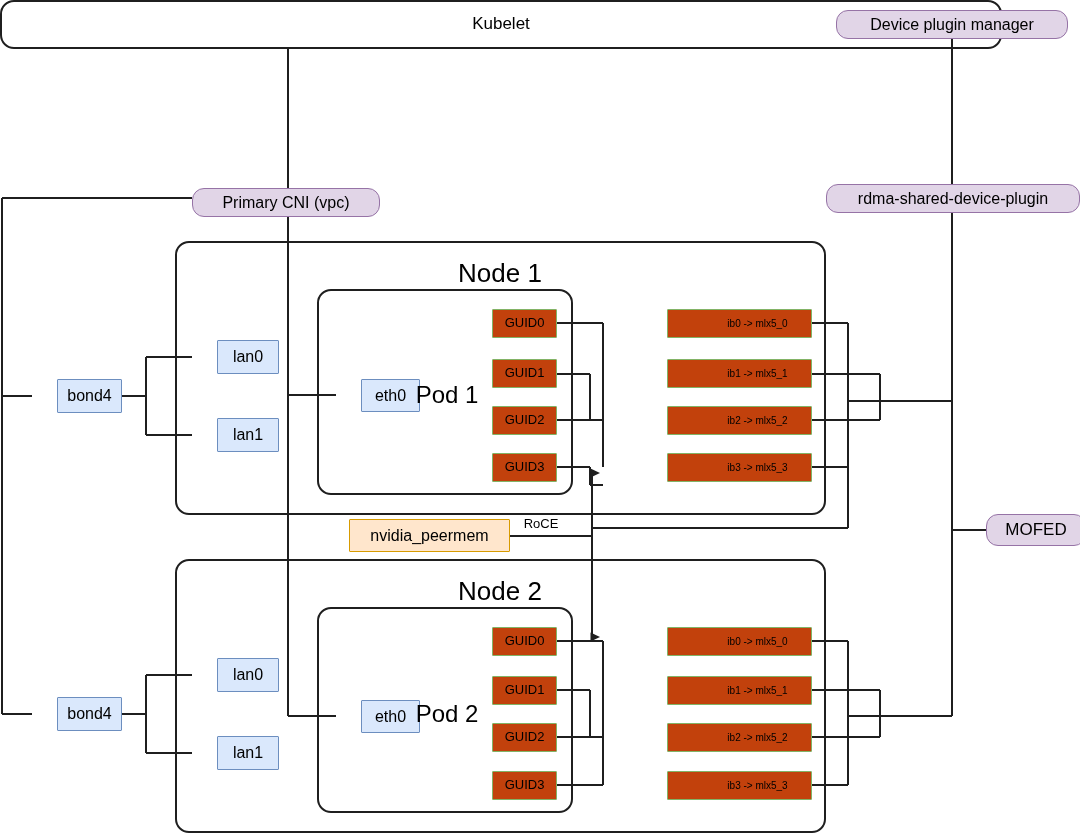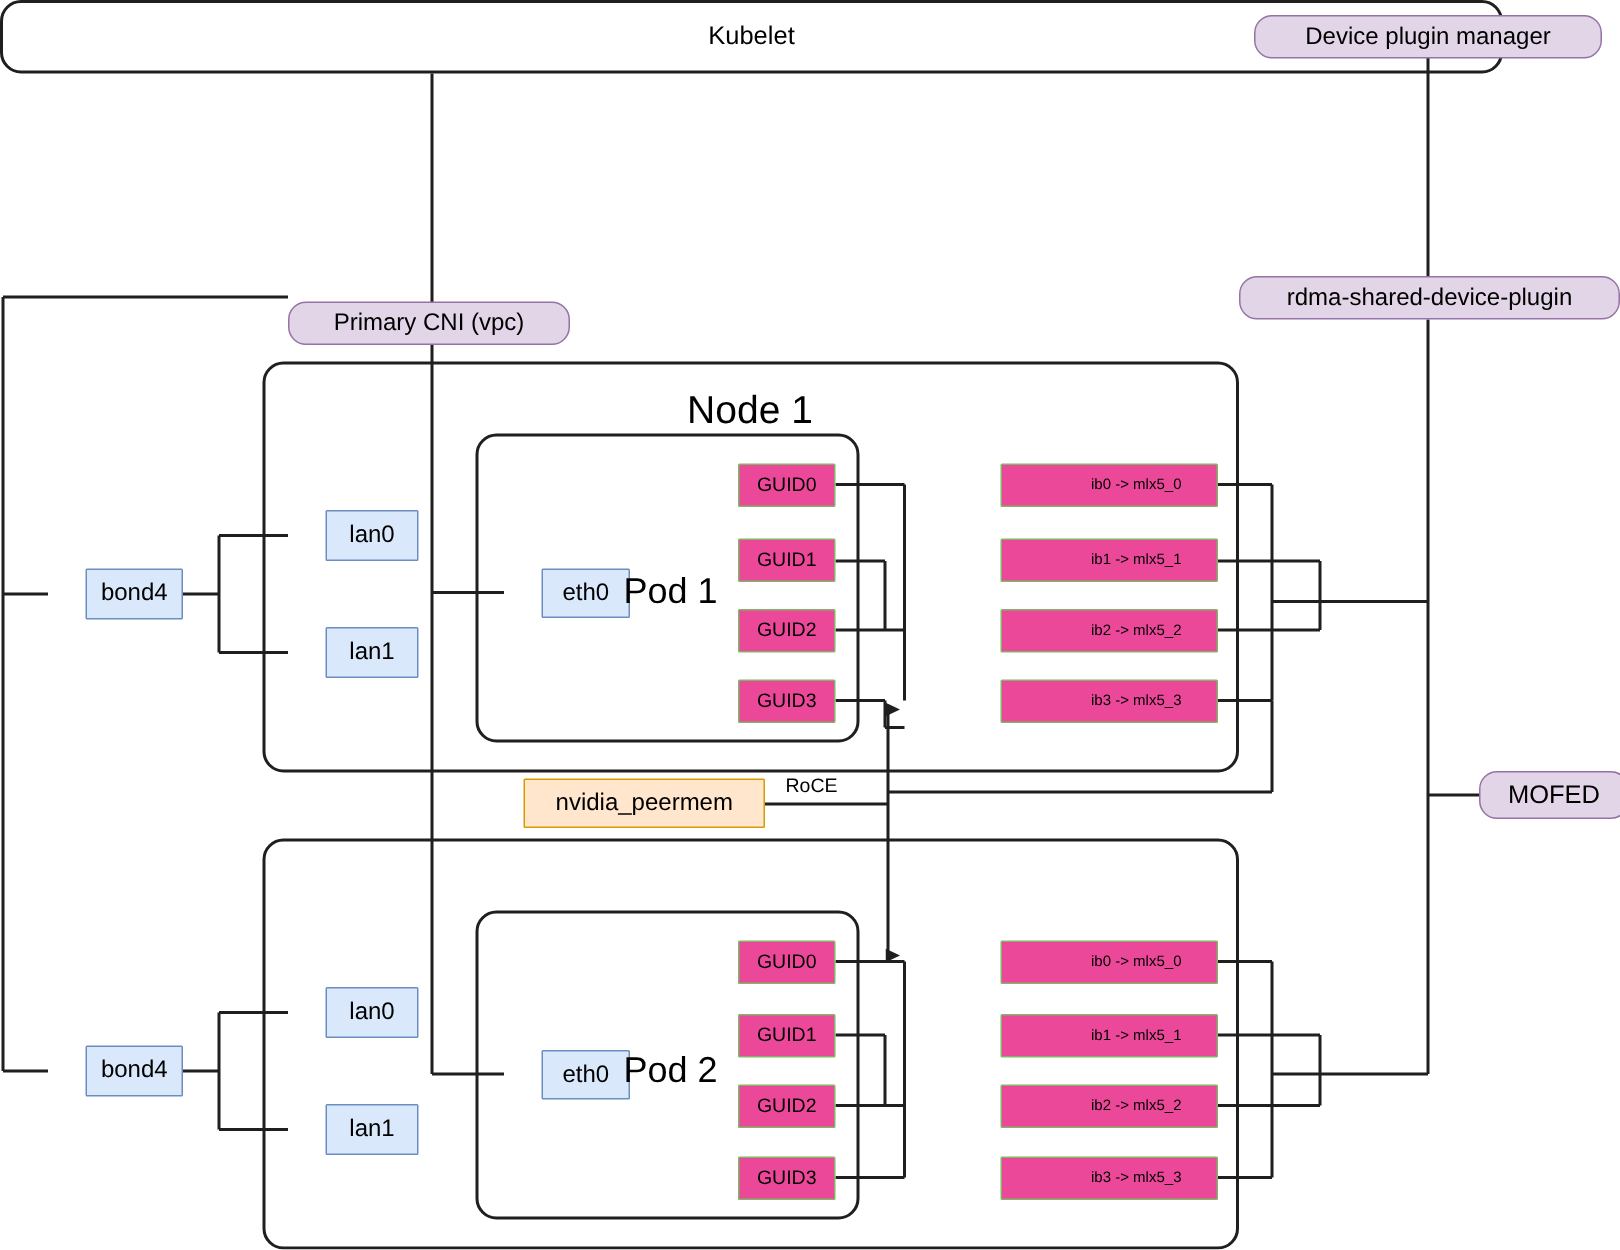--- a/index.html
+++ b/index.html
@@ -14,21 +14,21 @@
   .box{position:absolute;box-sizing:border-box;display:flex;align-items:center;
        justify-content:center;text-align:center;line-height:1.1;}
 
   
   .shell{border:2px solid #1f1f1f;background:transparent;}
   .shell-rnd{border-radius:14px;}
 
   
   .purple{background:#e1d5e7;border:1.6px solid #9673a6;border-radius:12px;}
   .blue  {background:#dae8fc;border:1.6px solid #6c8ebf;border-radius:1px;margin-left:25px;}
-  .green {background:#ec4899;border:1.6px solid #82b366;border-radius:1px;text-align:center;}
+  .green {background:#c2410c;border:1.6px solid #82b366;border-radius:1px;text-align:center;}
   .orange{background:#ffe6cc;border:1.6px solid #d79b00;border-radius:1px;}
 
   .plain{background:transparent;border:none;}
 
   .f17{font-size:17px;}
   .f16{font-size:16px;}
   .f15{font-size:10px;padding-left:36px;}
   .f13{font-size:13px;}
   .f26{font-size:26px;}
   .f24{font-size:24px;}
@@ -119,21 +119,21 @@
       <path d="M848,641 L848,785"></path>
       <path d="M880,690 L880,737"></path>
     </g>
   </svg>
 
   <div class="box shell shell-rnd" style="left:0px;top:0px;width:1002px;height:49px;">
     <span class="f17">Kubelet</span>
   </div>
   <div class="box purple f16" style="left:836px;top:10px;width:232px;height:29px;">Device plugin manager</div>
 
-  <div class="box purple f16" style="left:192px;top:201px;width:188px;height:29px;">Primary CNI (vpc)</div>
+  <div class="box purple f16" style="left:192px;top:188px;width:188px;height:29px;">Primary CNI (vpc)</div>
 
   <div class="box purple f16" style="left:826px;top:184px;width:254px;height:29px;">rdma-shared-device-plugin</div>
 
   <div class="box purple f17" style="left:986px;top:514px;width:100px;height:32px;">MOFED</div>
 
   <div class="box shell shell-rnd" style="left:175px;top:241px;width:651px;height:274px;"></div>
   <div class="box plain f26" style="left:400px;top:255px;width:200px;height:36px;">Node 1</div>
 
   <div class="box blue f16" style="left:32px;top:379px;width:65px;height:34px;">bond4</div>
   <div class="box blue f16" style="left:192px;top:340px;width:62px;height:34px;">lan0</div>
@@ -150,20 +150,21 @@
 
   <div class="box green f15" style="left:667px;top:309px;width:145px;height:29px;">ib0 -&gt; mlx5_0</div>
   <div class="box green f15" style="left:667px;top:359px;width:145px;height:29px;">ib1 -&gt; mlx5_1</div>
   <div class="box green f15" style="left:667px;top:406px;width:145px;height:29px;">ib2 -&gt; mlx5_2</div>
   <div class="box green f15" style="left:667px;top:453px;width:145px;height:29px;">ib3 -&gt; mlx5_3</div>
 
   <div class="box orange f16" style="left:349px;top:519px;width:161px;height:33px;">nvidia_peermem</div>
   <div class="box plain f13" style="left:518px;top:515px;width:46px;height:18px;">RoCE</div>
 
   <div class="box shell shell-rnd" style="left:175px;top:559px;width:651px;height:274px;"></div>
+  <div class="box plain f26" style="left:400px;top:573px;width:200px;height:36px;">Node 2</div>
 
   <div class="box blue f16" style="left:32px;top:697px;width:65px;height:34px;">bond4</div>
   <div class="box blue f16" style="left:192px;top:658px;width:62px;height:34px;">lan0</div>
   <div class="box blue f16" style="left:192px;top:736px;width:62px;height:34px;">lan1</div>
 
   <div class="box shell shell-rnd" style="left:317px;top:607px;width:256px;height:206px;"></div>
   <div class="box blue f16" style="left:336px;top:700px;width:59px;height:33px;">eth0</div>
   <div class="box plain f24" style="left:402px;top:698px;width:90px;height:33px;">Pod 2</div>
 
   <div class="box green f13" style="left:492px;top:627px;width:65px;height:29px;">GUID0</div>

